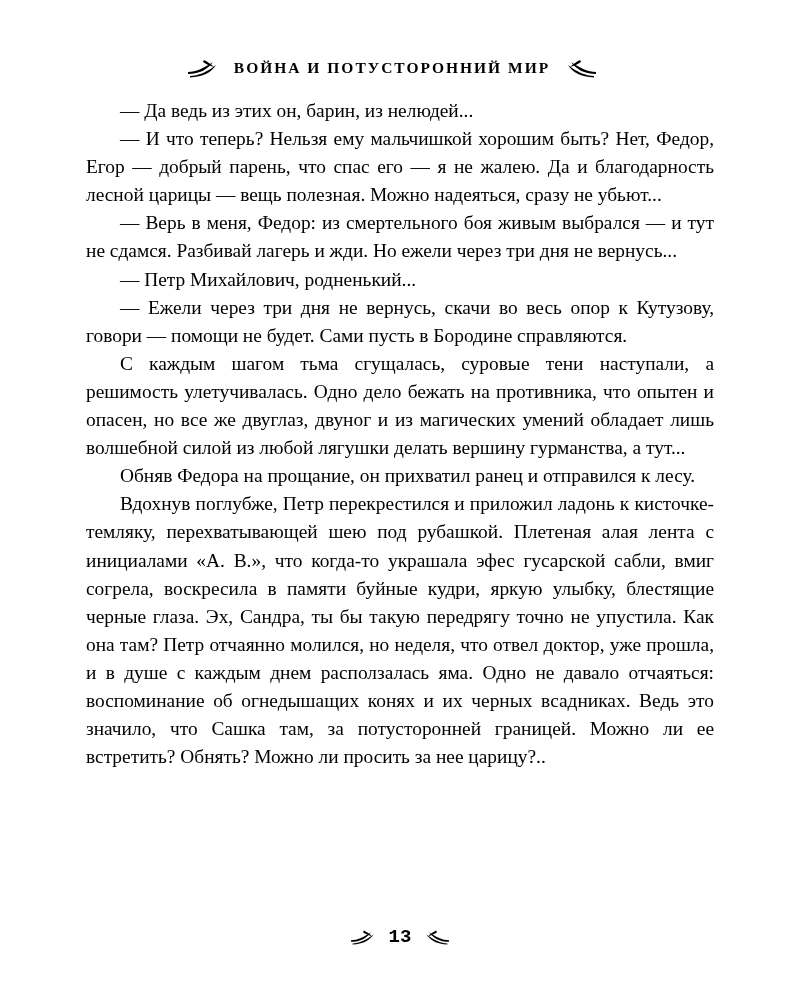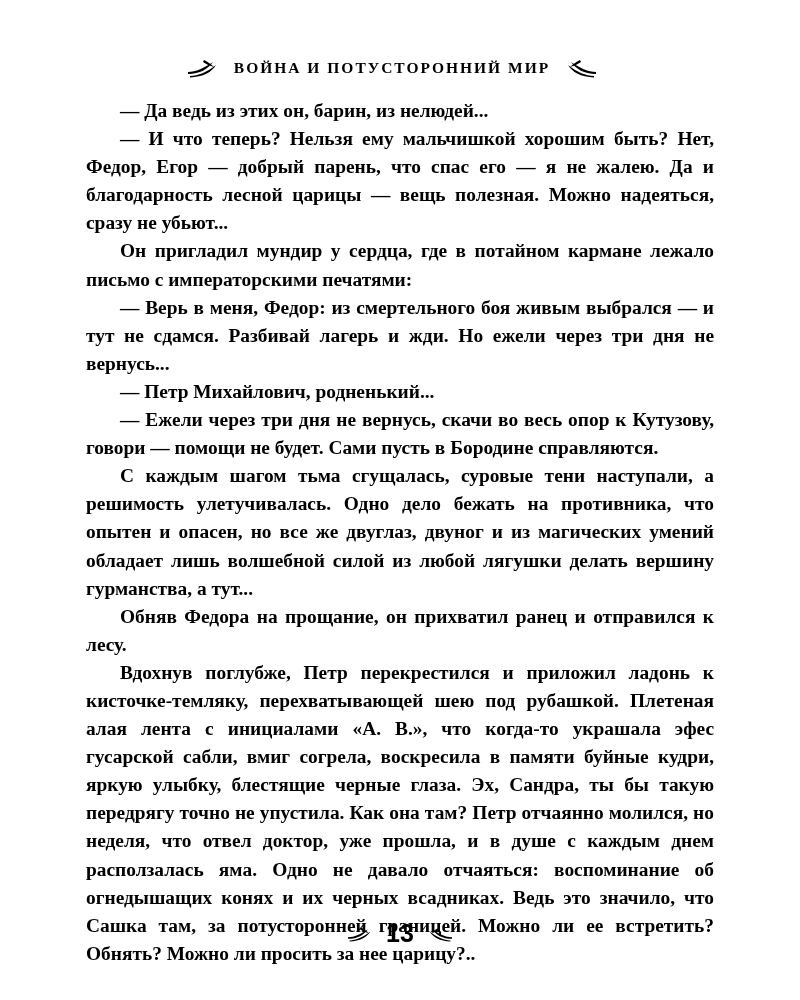--- a/index.html
+++ b/index.html
@@ -59,37 +59,36 @@
     margin: 0;
     font-size: 19.4px;
     line-height: 28.1px;
     text-align: justify;
     text-justify: inter-word;
     hyphens: manual;
     text-indent: 0;
   }
   .content p.ind {
     text-indent: 34px;
-    font-weight: bold;
   }
   
   .footer {
     position: absolute;
     bottom: 52px;
     left: 0;
     right: 0;
     display: flex;
     align-items: center;
     justify-content: center;
     gap: 11px;
   }
   .folio {
-    font-size: 25px;
+    font-size: 19px;
     font-weight: bold;
-    font-family: Liberation Sans, sans-serif;
+    font-family: Liberation Mono, monospace;
   }
   .orn-small {
     width: 30px;
     height: 16px;
     flex: none;
   }
 </style>
 </head>
 <body>
 
@@ -111,21 +110,20 @@
           <path d="M4,18 C12,18 21,14 30,7 C26,14 17,19 4,19.5 Z" fill="#000"></path>
           <path d="M18,2 C22,4 25,6 28,9 C24,8 20,6 17,4 Z" fill="#000"></path>
         </g>
       </svg>
     </span>
   </div>
 
   <div class="content">
     <p class="ind">— Да ведь из этих он, барин, из нелюдей...</p>
     <p class="ind">— И что теперь? Нельзя ему мальчишкой хорошим быть? Нет, Федор, Егор — добрый парень, что спас его — я не жалею. Да и благодарность лесной царицы — вещь полезная. Можно надеяться, сразу не убьют...</p>
-    <p class="ind">Он пригладил мундир у сердца, где в потайном кармане лежало письмо с императорскими печатями:</p>
     <p class="ind">— Верь в меня, Федор: из смертельного боя живым выбрался — и тут не сдамся. Разбивай лагерь и жди. Но ежели через три дня не вернусь...</p>
     <p class="ind">— Петр Михайлович, родненький...</p>
     <p class="ind">— Ежели через три дня не вернусь, скачи во весь опор к Кутузову, говори — помощи не будет. Сами пусть в Бородине справляются.</p>
     <p class="ind">С каждым шагом тьма сгущалась, суровые тени наступали, а решимость улетучивалась. Одно дело бежать на противника, что опытен и опасен, но все же двуглаз, двуног и из магических умений обладает лишь волшебной силой из любой лягушки делать вершину гурманства, а тут...</p>
     <p class="ind">Обняв Федора на прощание, он прихватил ранец и отправился к лесу.</p>
     <p class="ind">Вдохнув поглубже, Петр перекрестился и приложил ладонь к кисточке-темляку, перехватывающей шею под рубашкой. Плетеная алая лента с инициалами «А. В.», что когда-то украшала эфес гусарской сабли, вмиг согрела, воскресила в памяти буйные кудри, яркую улыбку, блестящие черные глаза. Эх, Сандра, ты бы такую передрягу точно не упустила. Как она там? Петр отчаянно молился, но неделя, что отвел доктор, уже прошла, и в душе с каждым днем расползалась яма. Одно не давало отчаяться: воспоминание об огнедышащих конях и их черных всадниках. Ведь это значило, что Сашка там, за потусторонней границей. Можно ли ее встретить? Обнять? Можно ли просить за нее царицу?..</p>
   </div>
 
   <div class="footer">
     <span class="orn orn-small">

